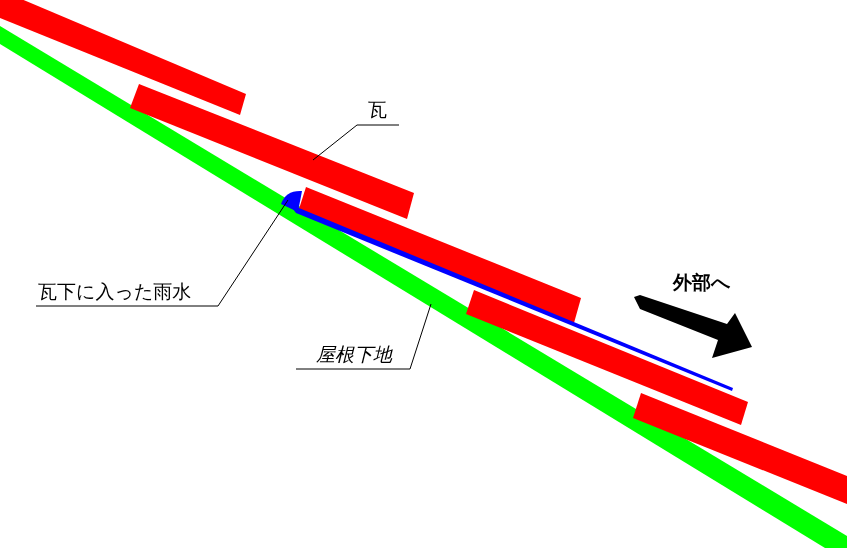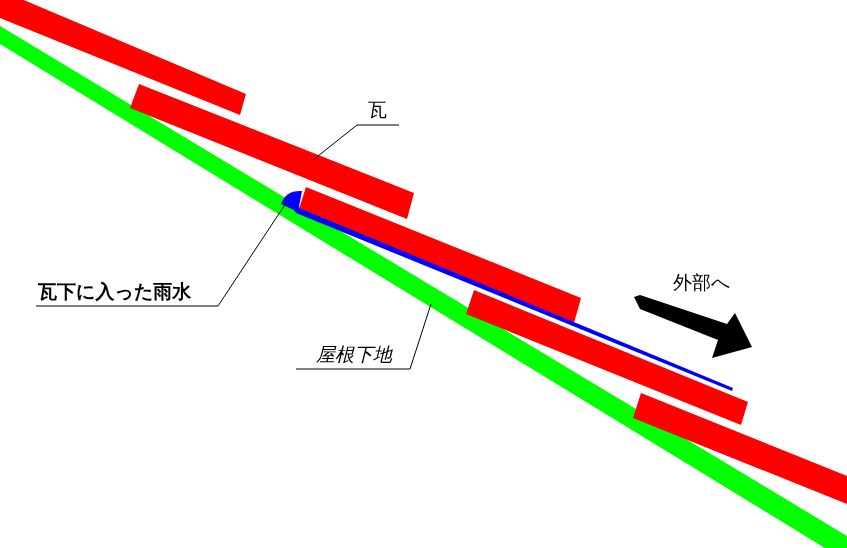--- a/index.html
+++ b/index.html
@@ -24,15 +24,15 @@
   <polygon points="290,205 299,208 733,388 732,391 296,213" fill="#0000ff"></polygon>
 
   <polygon points="634,297 640,309 718,340 712,358 752,347 735,313 727,324 640,295" fill="#000000"></polygon>
 
   <polyline points="313,160 357,125 399,125" fill="none" stroke="#000" stroke-width="1"></polyline>
   <polyline points="36,306 218,306 288,200" fill="none" stroke="#000" stroke-width="1"></polyline>
   <polyline points="296,369 410,369 431,304" fill="none" stroke="#000" stroke-width="1"></polyline>
 </svg>
 
 <div class="lbl" style="left:368px; top:100px;">瓦</div>
-<div class="lbl" style="left:38px; top:282px;font-weight:bold;">瓦下に入った雨水</div>
+<div class="lbl" style="left:38px; top:282px;">瓦下に入った雨水</div>
 <div class="lbl" style="left:316px; top:345px;font-style:italic;">屋根下地</div>
-<div class="lbl" style="left:673px; top:273px;">外部へ</div>
+<div class="lbl" style="left:673px; top:273px;font-weight:bold;">外部へ</div>
 
 </body></html>

